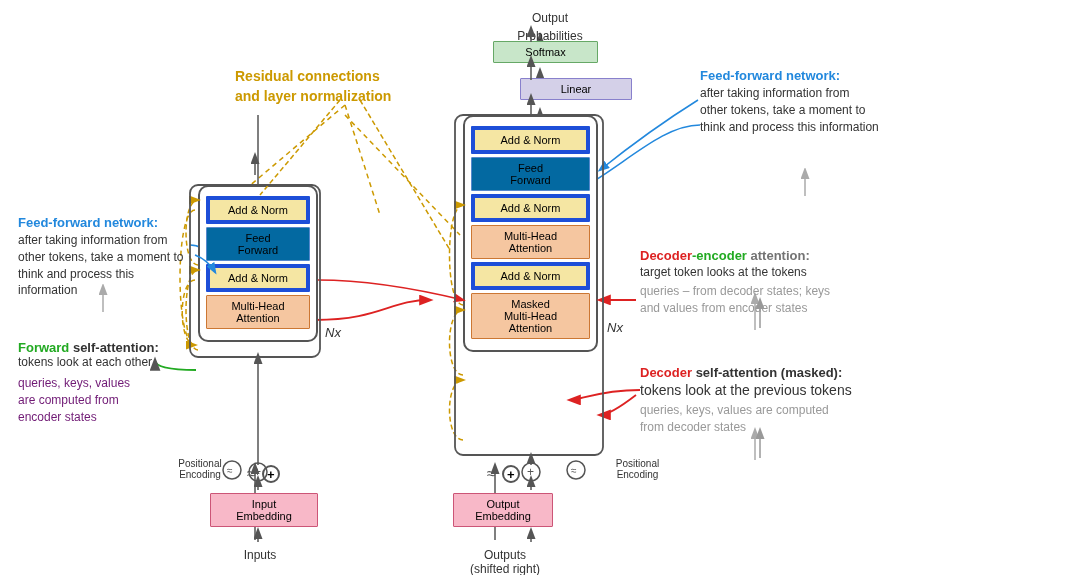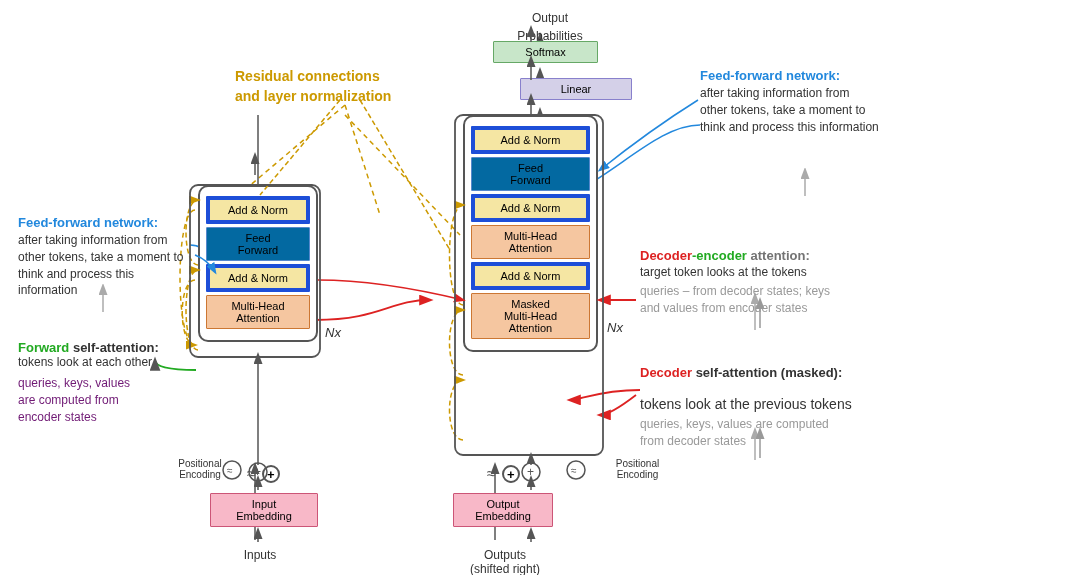--- a/index.html
+++ b/index.html
@@ -256,21 +256,21 @@
 
   <div style="position:absolute; left:640px; top:248px; width:240px;">
     <div style="font-size:13px; font-weight:bold; margin-bottom:2px;">
       <span style="color:#dd2222;">Decoder</span><span style="color:#22aa22;">-encoder</span><span style="color:#737373;"> attention:</span>
     </div>
     <div style="font-size:12px; color:#333; margin-bottom:4px;">target token looks at the tokens</div>
     <div style="font-size:12px; color:#999; line-height:1.4;">queries – from decoder states; keys<br>and values from encoder states</div>
   </div>
 
   <div style="position:absolute; left:640px; top:365px; width:250px;">
-    <div style="font-size:13px; font-weight:bold; margin-bottom:16px;">
+    <div style="font-size:13px; font-weight:bold; margin-bottom:2px;">
       <span style="color:#dd2222;">Decoder</span><span style="color:#333;"> self-attention (masked):</span>
     </div>
     <div style="font-size:14px; color:#333; margin-bottom:4px;">tokens look at the previous tokens</div>
     <div style="font-size:12px; color:#999; line-height:1.4;">queries, keys, values are computed<br>from decoder states</div>
   </div>
 
   <svg style="position:absolute; top:0; left:0; width:1080px; height:575px; pointer-events:none;">
     <defs>
       <marker id="ma" markerWidth="8" markerHeight="8" refX="6" refY="3" orient="auto">
         <path d="M0,0 L0,6 L8,3 z" fill="#555"></path>

